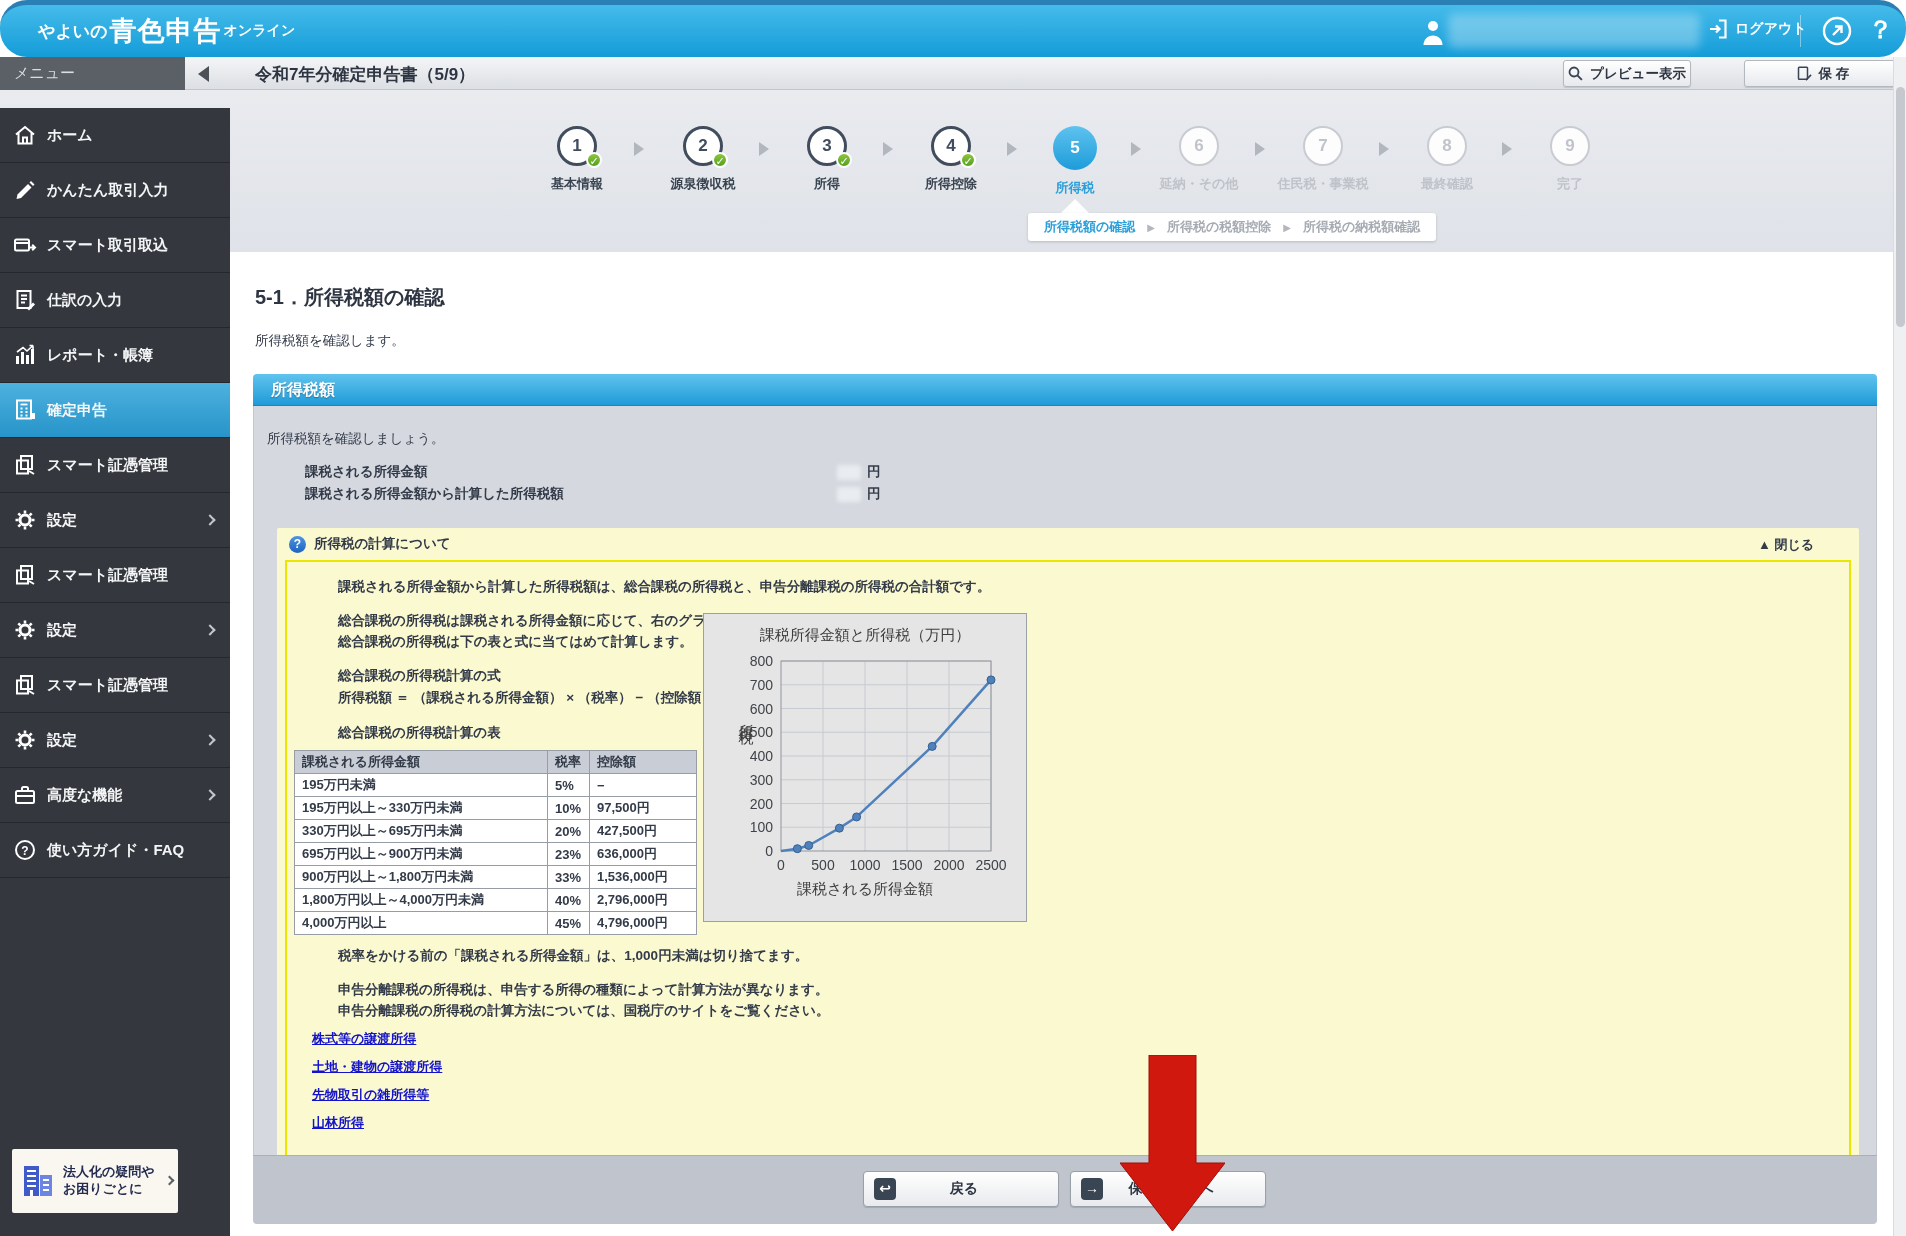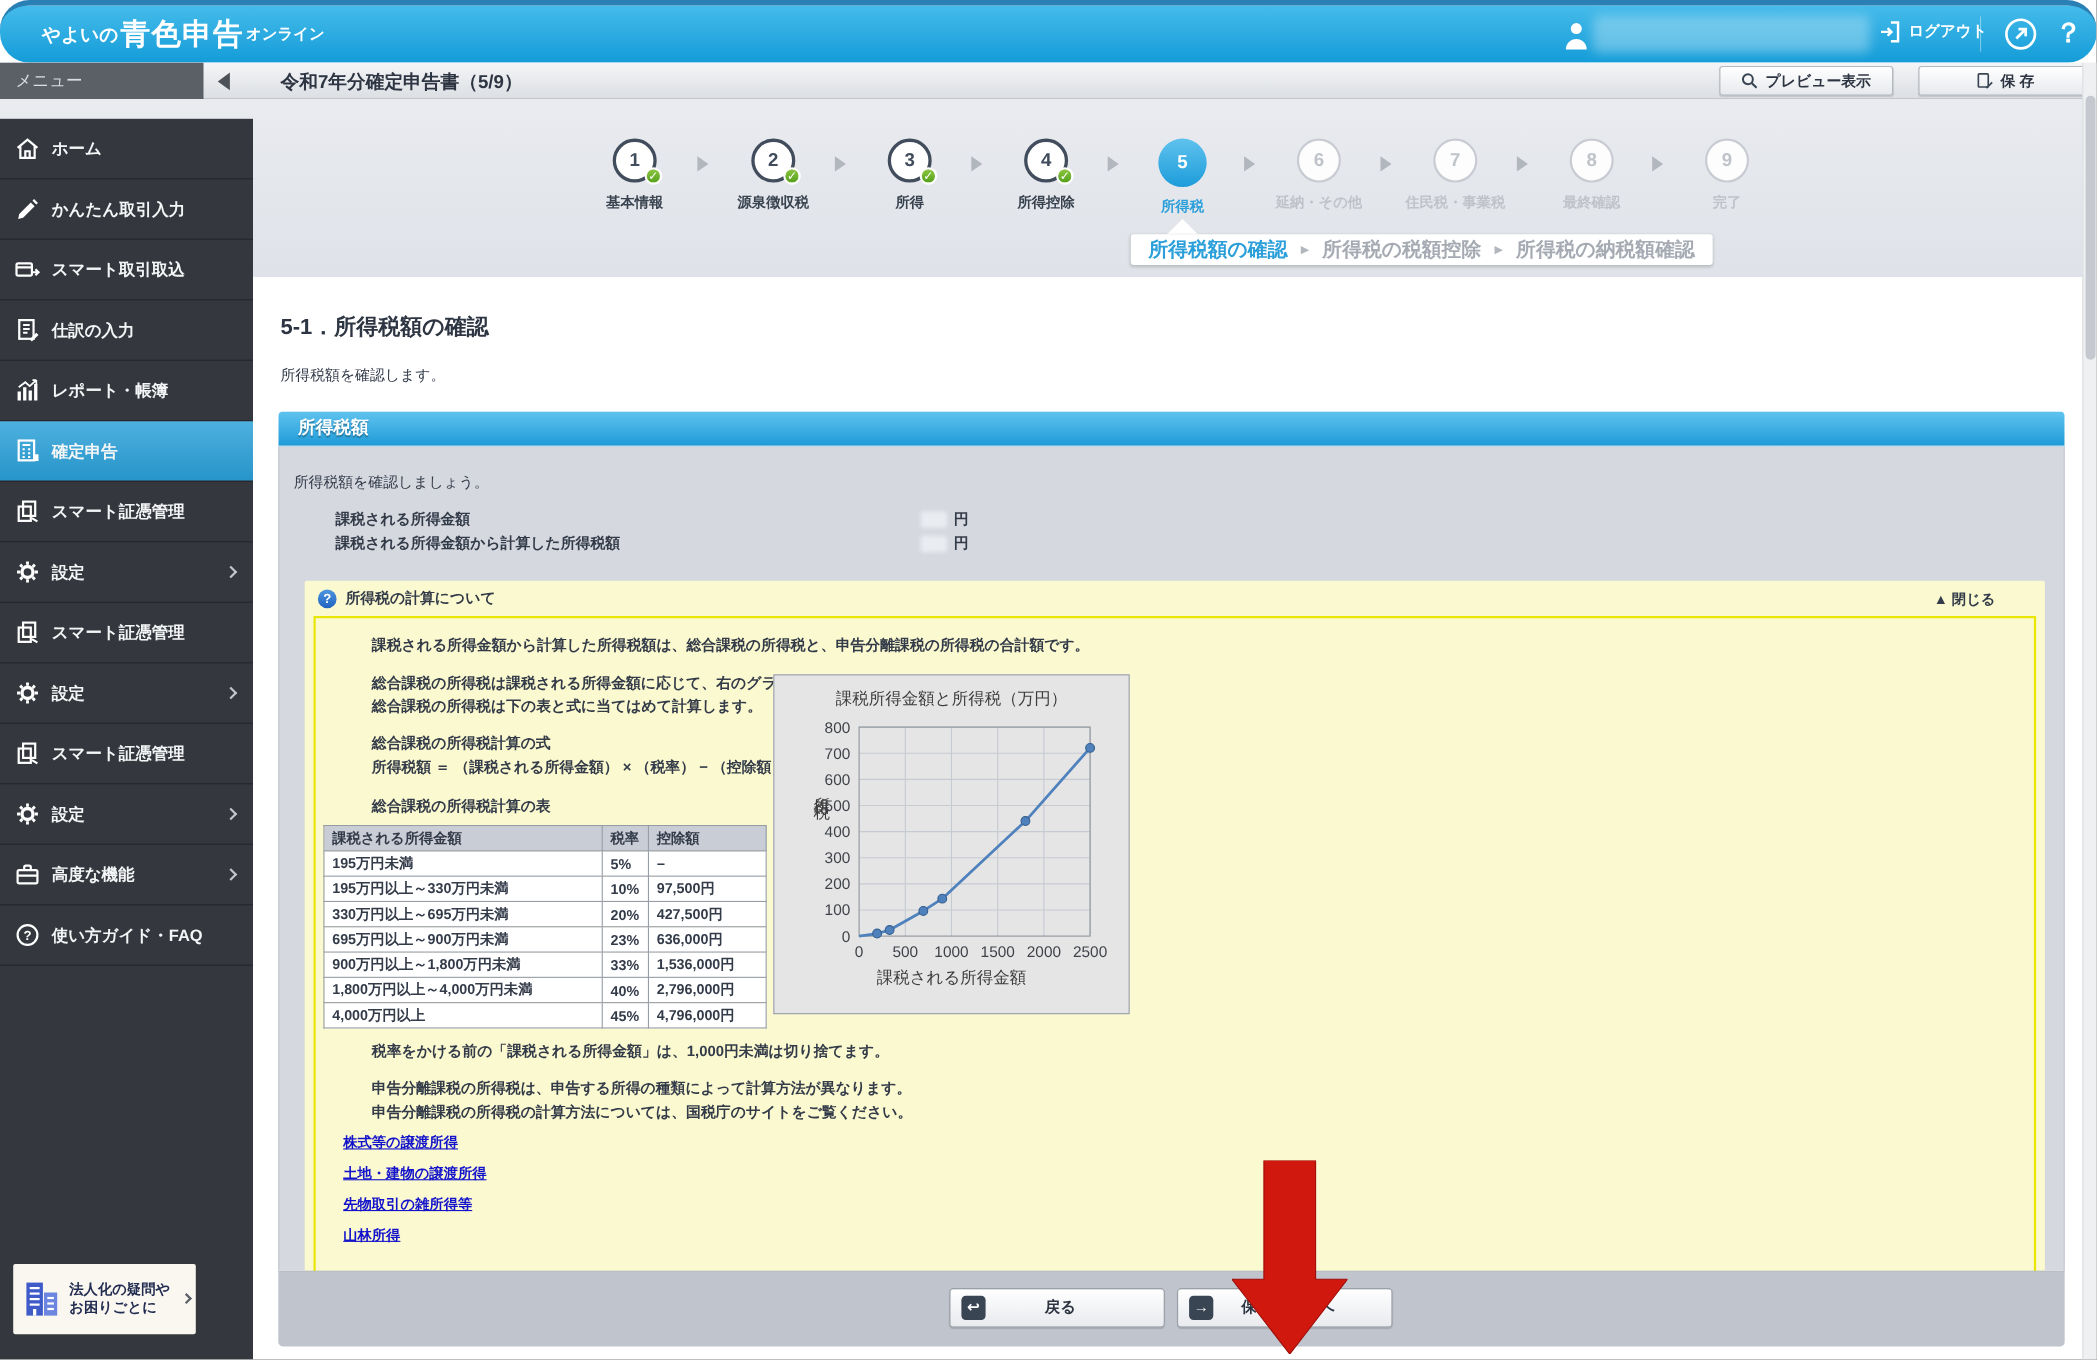--- a/index.html
+++ b/index.html
@@ -46,21 +46,21 @@
   .slabel{margin-top:9px;font-size:13px;font-weight:bold;}
   .step.done .slabel{color:#39434f;}
   .step.active .slabel{color:#2b9fd9;}
   .step.todo .slabel{color:#bfc3c9;}
   .sarrow{position:absolute;top:52px;width:0;height:0;border-top:7px solid transparent;
     border-bottom:7px solid transparent;border-left:10px solid #b2b6bd;}
   .pointer{position:absolute;left:1061px;top:109px;width:0;height:0;
     border-left:14px solid transparent;border-right:14px solid transparent;border-bottom:14px solid #fff;}
   .crumbbox{position:absolute;left:1028px;top:123px;height:28px;background:#fff;border-radius:3px;
     box-shadow:0 1px 3px rgba(0,0,0,.18);display:flex;align-items:center;padding:0 16px;gap:12px;}
-  .crumb{font-size:18px;font-weight:bold;color:#a6abb3;white-space:nowrap;}
+  .crumb{font-size:13px;font-weight:bold;color:#a6abb3;white-space:nowrap;}
   .crumb.on{color:#2b9fd9;}
   .csep{font-size:10px;color:#b2b6bd;}
 
   
   .sidebar{position:absolute;left:0;top:108px;width:230px;height:1128px;background:#34383e;}
   .sitem{position:relative;height:55px;border-bottom:1px solid #24272b;display:flex;align-items:center;cursor:pointer;}
   .sitem.active{background:linear-gradient(#4db1df,#2794c9);}
   .sicon{width:24px;height:24px;margin-left:13px;flex:0 0 24px;}
   .slbl{margin-left:10px;color:#f4f5f6;font-size:15px;font-weight:bold;white-space:nowrap;}
   .schev{position:absolute;right:16px;top:23px;width:8px;height:8px;
@@ -155,21 +155,21 @@
     </svg>
     <div class="tb-help">？</div>
   </div>
 
   <div class="menubar">
     <div class="menu-dark">
       <span>メニュー</span>
     </div>
     <div class="collapse"></div>
     <div class="pgtitle">令和7年分確定申告書（5/9）</div>
-    <div class="mbtn" style="left:1563px;width:158px;">
+    <div class="mbtn" style="left:1563px;width:128px;">
       <svg width="15" height="15" viewBox="0 0 20 20">
         <circle cx="8" cy="8" r="6" fill="none" stroke="#3a4554" stroke-width="2.4"></circle>
         <path d="M12.5 12.5 L18.5 18.5" stroke="#3a4554" stroke-width="2.6"></path>
       </svg>
       <span>プレビュー表示</span>
     </div>
     <div class="mbtn" style="left:1744px;width:158px;">
       <svg width="15" height="15" viewBox="0 0 20 20">
         <rect x="2" y="1.5" width="12" height="16" rx="1" fill="none" stroke="#3a4554" stroke-width="2"></rect>
         <path d="M11 18 L18 11 L19.5 12.5 L12.5 19.5 Z" fill="#3a4554"></path>

